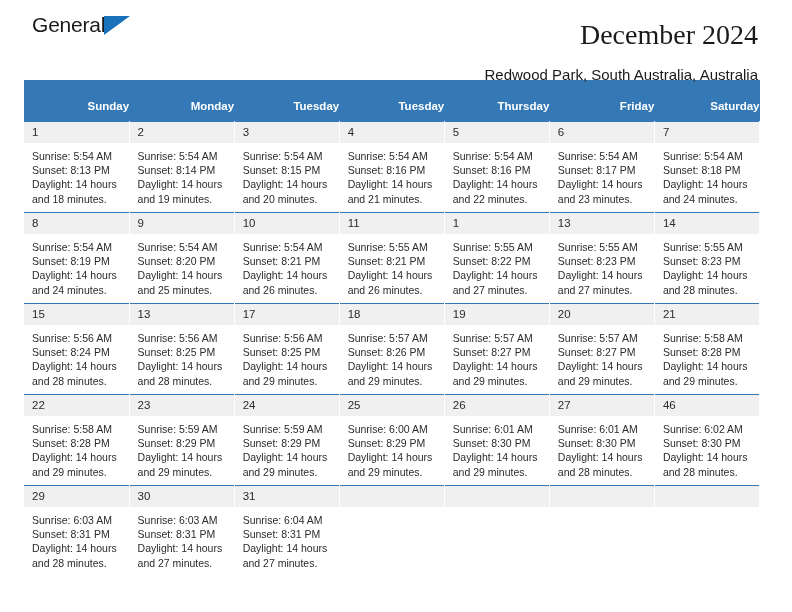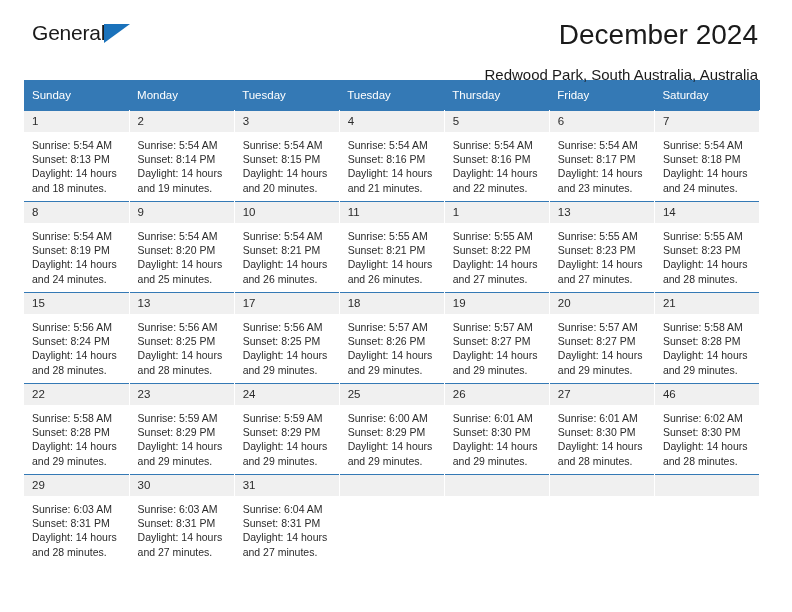--- a/index.html
+++ b/index.html
@@ -23,21 +23,21 @@
   }
 
   
   .header {
     position: relative;
     height: 80px;
   }
   .brand {
     position: absolute;
     left: 8px;
-    top: 22px;
+    top: 14px;
     width: 240px;
     height: 56px;
     line-height: 1;
     user-select: none;
   }
   .brand-row1 {
     position: relative;
     display: block;
     font-size: 21px;
     letter-spacing: -0.2px;
@@ -66,42 +66,43 @@
     right: 10px;
     top: 18px;
     text-align: right;
   }
   .cal-title {
     font-size: 28px;
     font-weight: normal;
     color: #1a1a1a;
     line-height: 34px;
     white-space: nowrap;
+    font-family: Liberation Serif, serif;
   }
   .cal-subtitle {
     font-size: 15px;
     color: #1a1a1a;
     line-height: 22px;
     margin-top: 12px;
     white-space: nowrap;
   }
 
   
   .calendar {
     width: 736px;
     border-collapse: collapse;
     table-layout: fixed;
   }
   .calendar th {
     background: #3479b5;
     color: #ffffff;
     font-size: 11.5px;
-    font-weight: normal;
-    text-align: left;
-    padding: 5px 0 5px 8px;
+    font-weight: bold;
+    text-align: right;
+    padding: 16px 0 5px 8px;
     height: 20px;
     border: none;
   }
   .calendar td {
     vertical-align: top;
     padding: 0;
     border: none;
     width: 105.14px;
     height: 90px;
     background: #ffffff;

